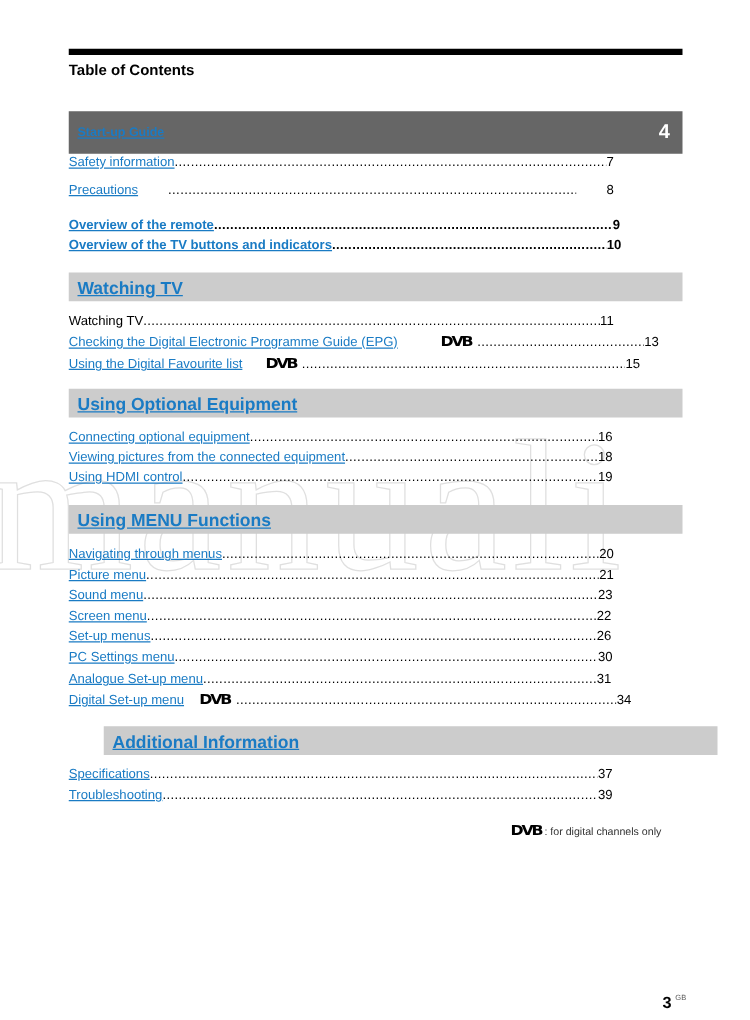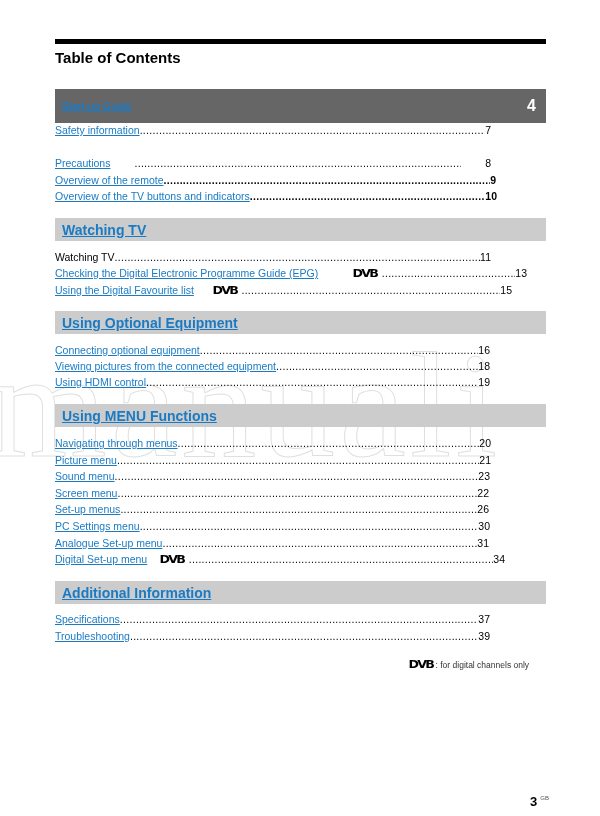--- a/index.html
+++ b/index.html
@@ -1,34 +1,34 @@
 <!DOCTYPE html>
 <html><head>
 <meta charset="utf-8">
 <style>
   html, body { margin: 0; padding: 0; }
   body {
     width: 600px; height: 816px; background: #ffffff; position: relative; overflow: hidden;
     font-family: "Liberation Sans", sans-serif; color: #000;
   }
   .top-rule { position: absolute; left: 55px; top: 39px; width: 491px; height: 5px; background: #000; }
-  .page-title { position: absolute; left: 55px; top: 49px; font-size: 15px; font-weight: bold; }
+  .page-title { position: absolute; left: 55px; top: 49px; font-size: 12px; font-weight: bold; }
   .section-header {
     position: absolute; left: 55px; width: 491px; box-sizing: border-box;
     padding-left: 7px; display: flex; align-items: center; justify-content: space-between;
   }
   .section-header.dark { background: #666666; height: 34px; }
   .section-header.light { background: #cccccc; height: 23px; }
   .section-title { color: #1a7bc4; text-decoration: underline; font-weight: bold; font-size: 14px; }
   .section-header.dark .section-title { font-size: 10px; }
   .section-page { color: #fff; font-weight: bold; font-size: 16px; padding-right: 10px; }
   .toc-row { position: absolute; left: 55px; height: 14px; display: flex; align-items: baseline; font-size: 10.5px; white-space: nowrap; }
   .toc-label { color: #1a7bc4; text-decoration: underline; }
   .toc-label.plain { color: #000; text-decoration: none; }
-  .toc-label.bold { font-weight: normal; }
+  .toc-label.bold { font-weight: bold; }
   .dots { flex: 1; overflow: hidden; color: #000; letter-spacing: 0.3px; }
   .dots::after { content: "..................................................................................................................................................................................................................."; }
   .bold-row .dots { font-weight: bold; }
   .toc-page { color: #000; }
   .bold-row .toc-page { font-weight: bold; }
   .dvb {
     display: inline-block; font-weight: bold; font-family: "DejaVu Sans", sans-serif; font-size: 11px;
     letter-spacing: -1.5px; margin: 0 6px; color: #000; transform: scaleX(1.15);
   }
   .legend { position: absolute; left: 410px; top: 658px; font-size: 8.5px; color: #333; display: flex; align-items: center; }
@@ -51,21 +51,21 @@
 
 <div class="section-header dark" style="top:89px;">
   <span class="section-title">Start-up Guide</span>
   <span class="section-page">4</span>
 </div>
 <div class="toc-row" style="top:124px; width:436px;">
   <span class="toc-label">Safety information</span>
     <span class="dots"></span>
     <span class="toc-page">7</span>
 </div>
-<div class="toc-row" style="top:157px; width:436px;gap:24px;">
+<div class="toc-row" style="top:146px; width:436px;gap:24px;">
   <span class="toc-label">Precautions</span>
     <span class="dots"></span>
     <span class="toc-page">8</span>
 </div>
 <div class="toc-row bold-row" style="top:174px; width:441px;">
   <span class="toc-label bold">Overview of the remote</span>
     <span class="dots"></span>
     <span class="toc-page">9</span>
 </div>
 <div class="toc-row bold-row" style="top:190px; width:442px;">
@@ -155,21 +155,21 @@
     <span class="toc-page">31</span>
 </div>
 <div class="toc-row" style="top:553px; width:450px;">
   <span class="toc-label">Digital Set-up menu</span>
     <span style="width:8px"></span>
     <span class="dvb">DVB</span>
     <span class="dots"></span>
     <span class="toc-page">34</span>
 </div>
 
-<div class="section-header light" style="top:581px;">
+<div class="section-header light" style="top:581px;margin-left:28px;">
   <span class="section-title">Additional Information</span>
 </div>
 <div class="toc-row" style="top:613px; width:435px;">
   <span class="toc-label">Specifications</span>
     <span class="dots"></span>
     <span class="toc-page">37</span>
 </div>
 <div class="toc-row" style="top:630px; width:435px;">
   <span class="toc-label">Troubleshooting</span>
     <span class="dots"></span>

